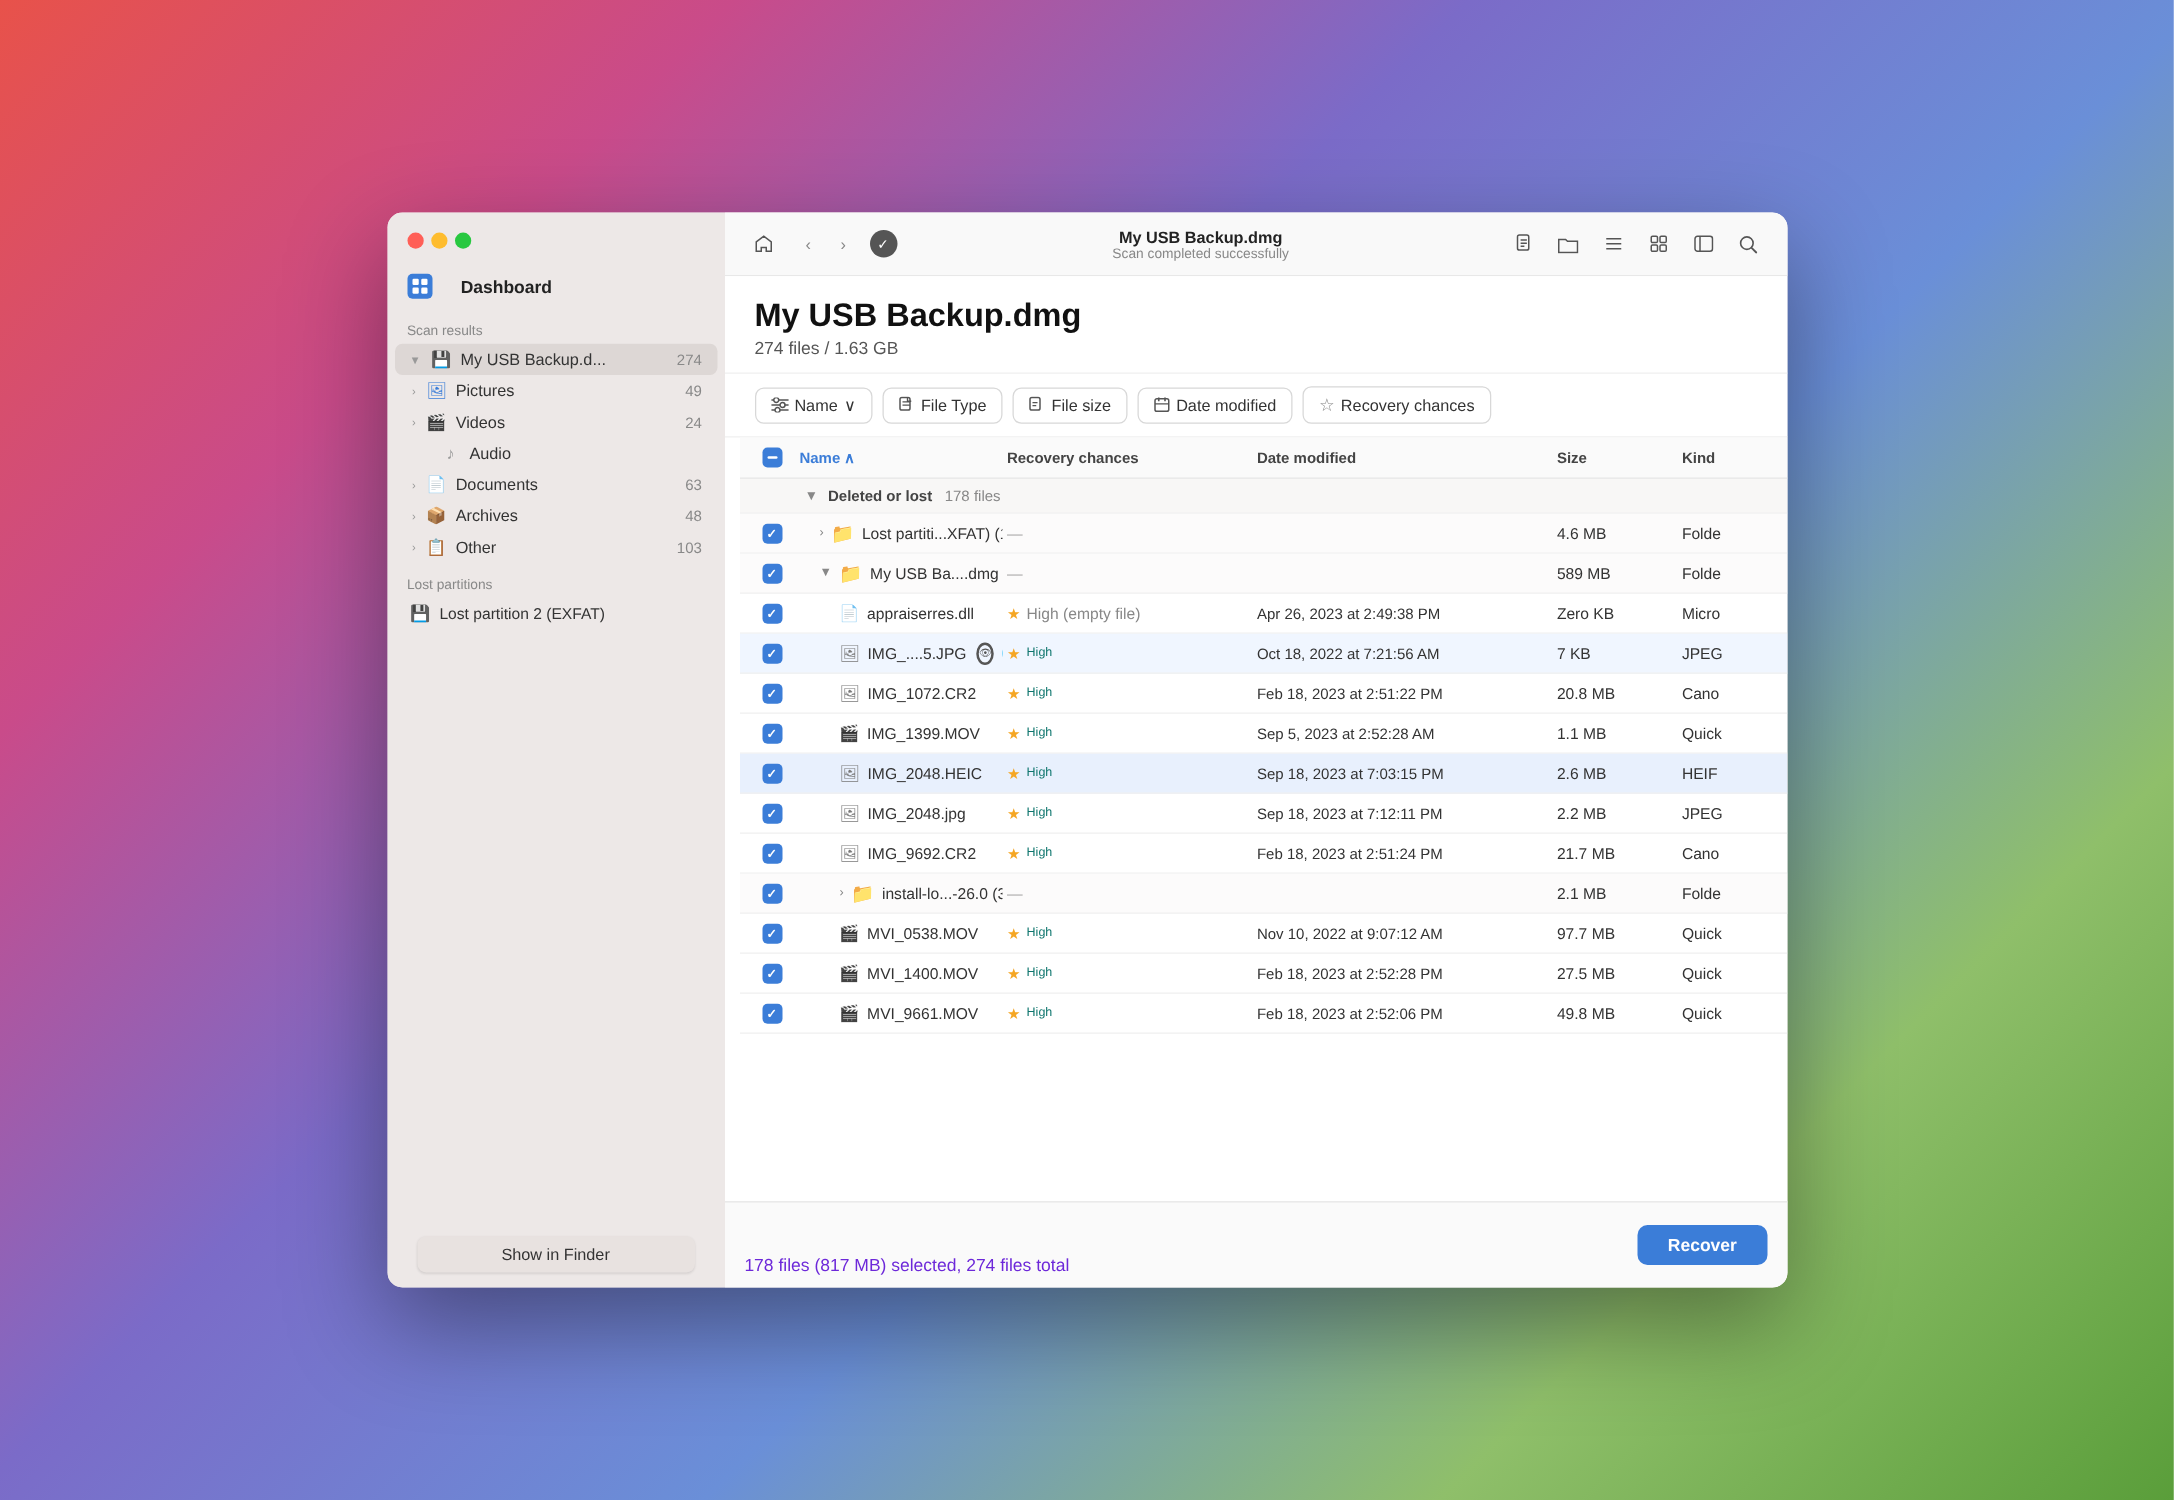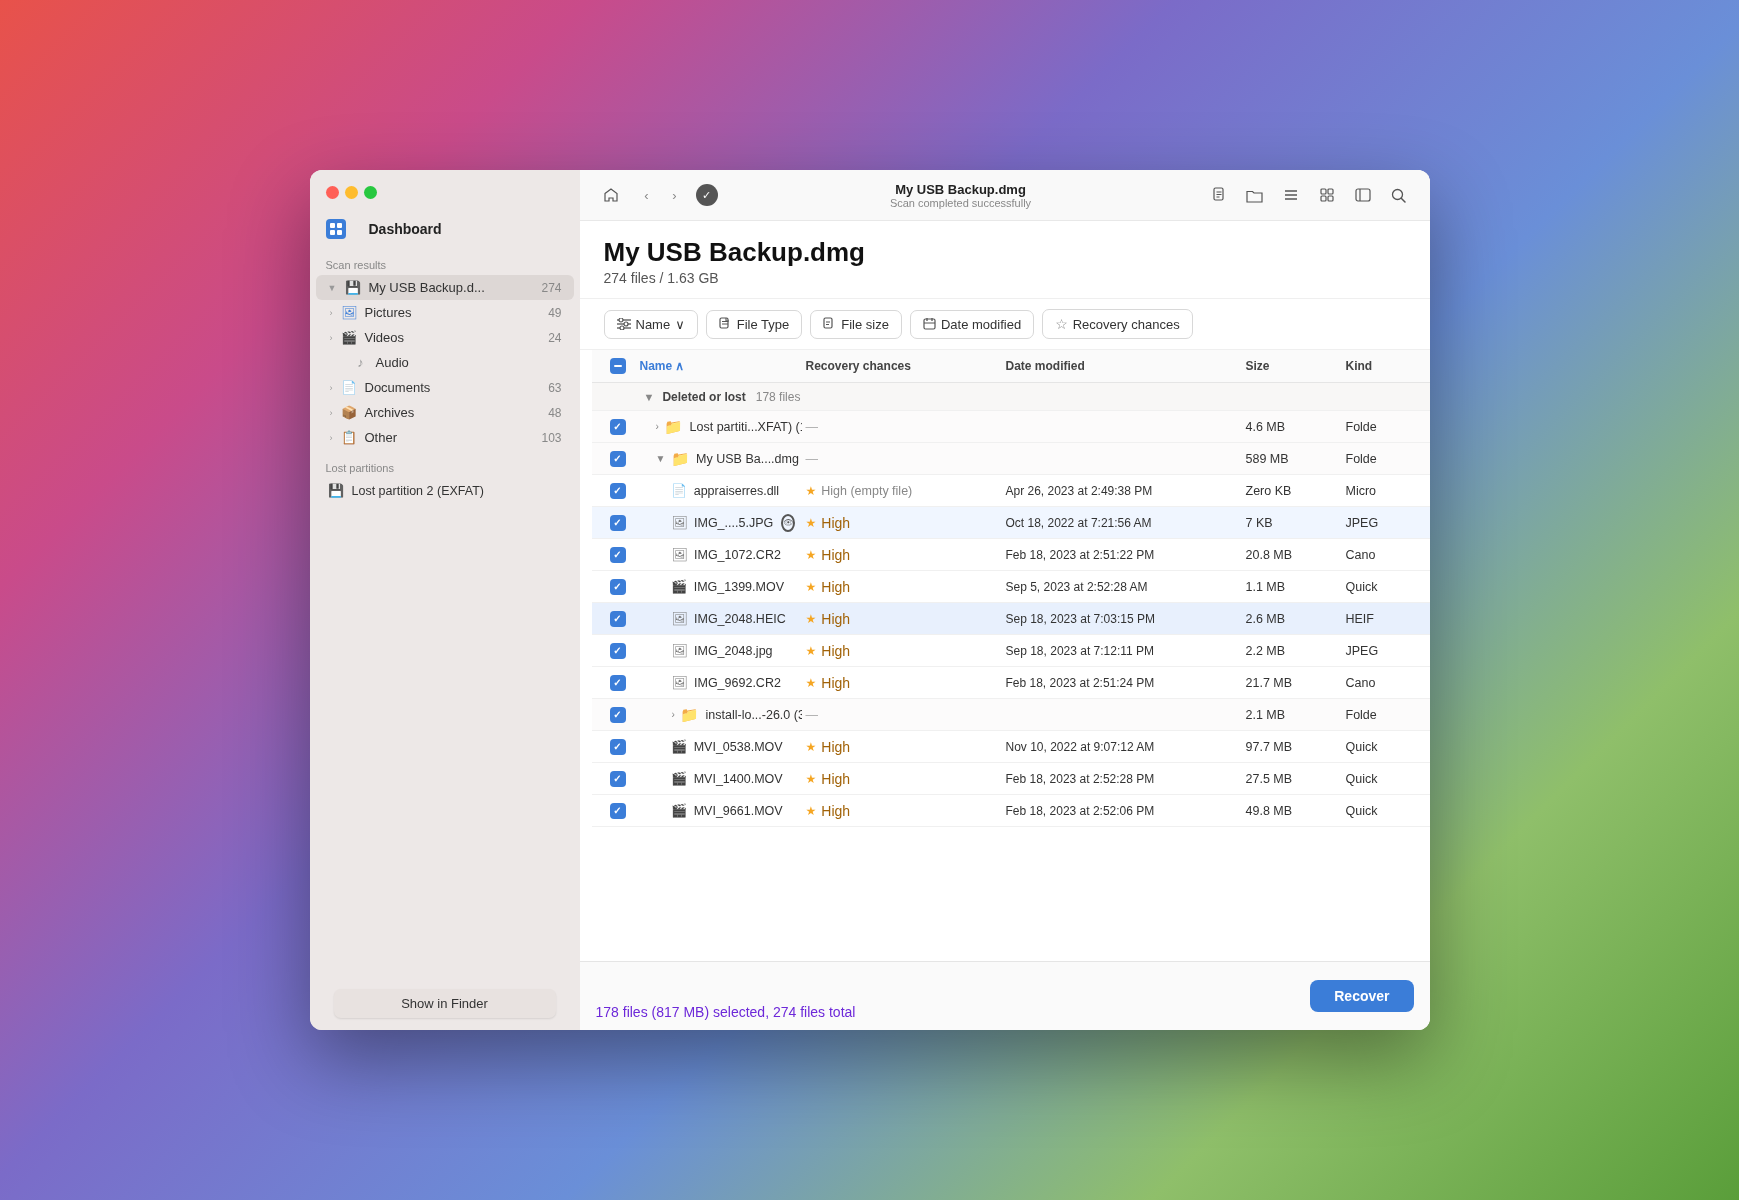--- a/index.html
+++ b/index.html
@@ -334,21 +334,21 @@
       cursor: pointer;
     }
     .minus-line {
       width: 8px;
       height: 2px;
       background: white;
       border-radius: 1px;
     }
     .folder-icon { color: #4a90d9; font-size: 15px; }
     .star-icon { color: #f5a623; font-size: 12px; }
-    .recovery-high { color: #a16207; font-size: 14px; }
+    .recovery-high { color: #0f766e; font-size: 10px; }
     .recovery-empty { color: #888; font-size: 12.5px; }
     .group-label {
       font-size: 12px;
       font-weight: 600;
       color: #444;
       text-align: center;
     }
     .dash { color: #aaa; }
     
     .bottom-bar {

